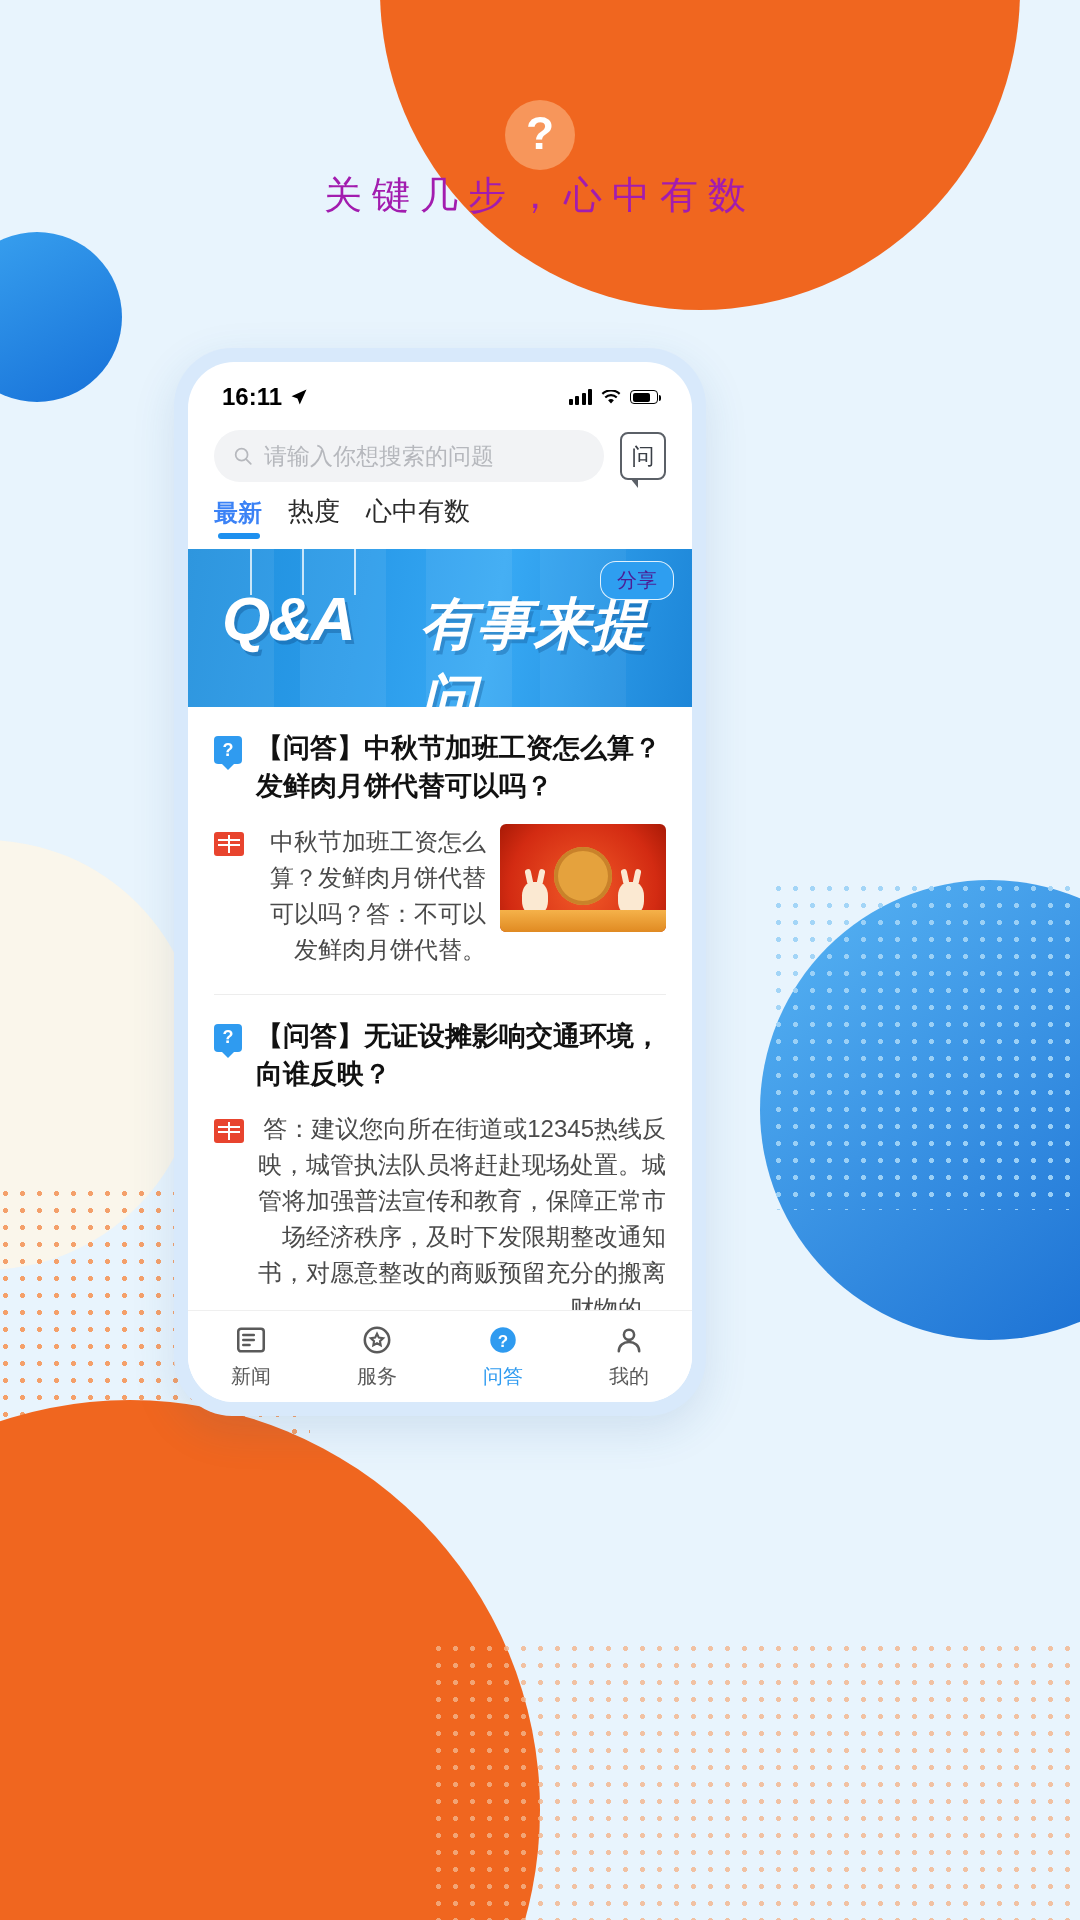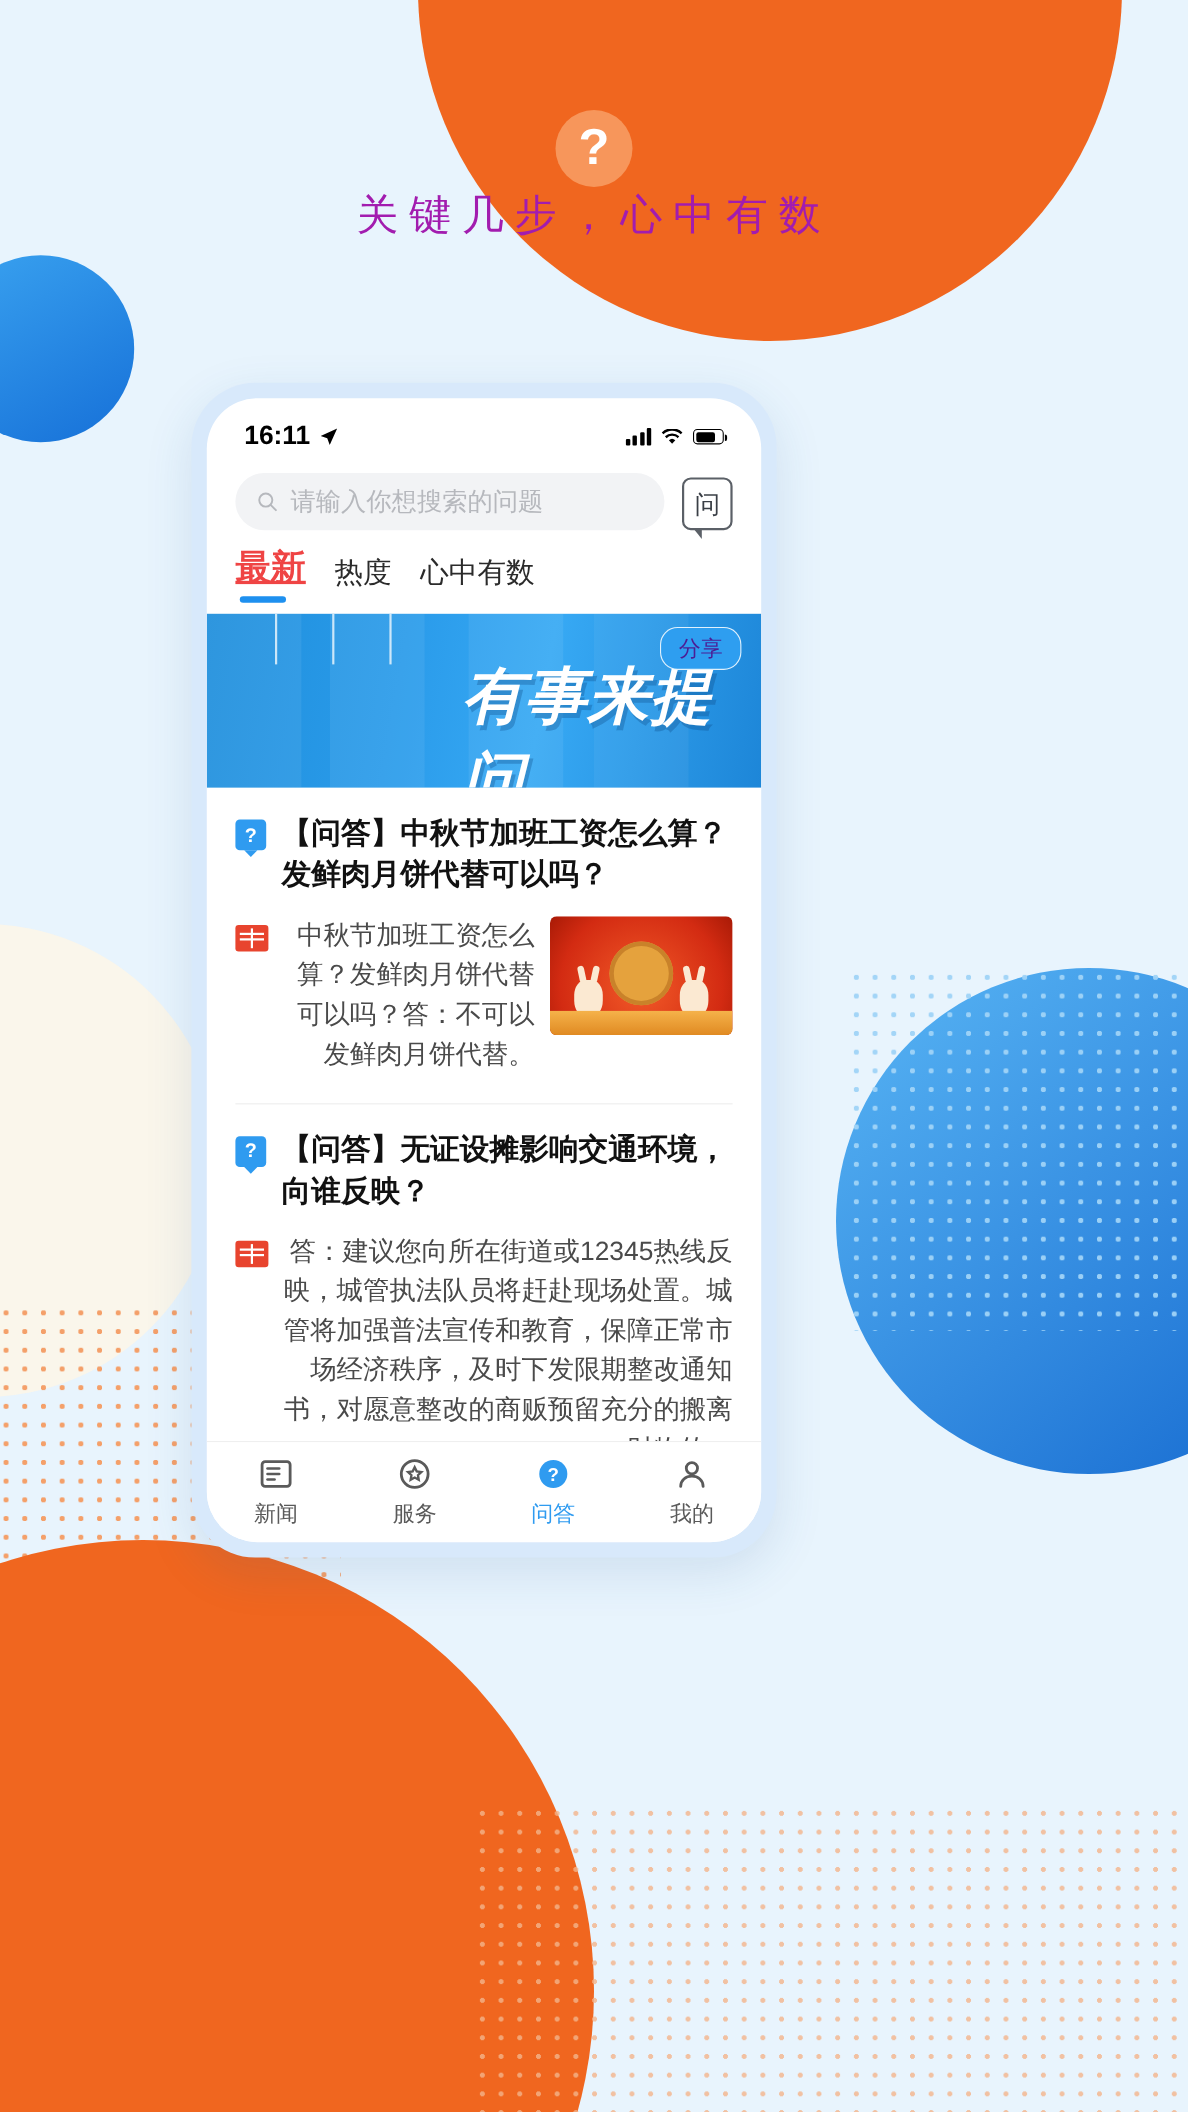--- a/index.html
+++ b/index.html
@@ -125,21 +125,21 @@
     position:relative; display:flex; align-items:center; padding:1.5px;
   }
   .battery::after{
     content:""; position:absolute; right:-4px; top:4px;
     width:2.5px; height:6px; background:#000; border-radius:0 2px 2px 0;
   }
   .battery b { display:block; height:100%; width:76%; background:#000; border-radius:2px; }
 
   
   .search-row {
-    display:flex; align-items:flex-end; gap:16px;
+    display:flex; align-items:center; gap:16px;
     padding:6px 26px 10px 26px;
   }
   .search-box {
     flex:1; height:52px; background:#f2f3f5; border-radius:26px;
     display:flex; align-items:center; gap:10px; padding:0 18px;
   }
   .search-ph { font-size:23px; color:#b6b8bd; }
   .ask-btn {
     width:46px; height:48px; position:relative;
     display:flex; align-items:center; justify-content:center;
@@ -155,21 +155,21 @@
     border-right:0 solid transparent;border-top:10px solid #5b6067;
   }
   .ask-btn span { position:relative; z-index:2; font-size:23px; }
 
   
   .tabs {
     display:flex; align-items:flex-end; gap:26px;
     padding:2px 26px 0 26px;
   }
   .tab { font-size:26px; color:#2b2b2b; padding-bottom:10px; position:relative; }
-  .tab.active { font-size:32px; font-weight:bold; color:#ef4444;text-decoration:underline; }
+  .tab.active { font-size:24px; font-weight:bold; color:#3b82f6; }
   .tab.active::after{
     content:""; position:absolute; left:4px; bottom:0;
     width:42px; height:6px; background:#1e90ef; border-radius:3px;
   }
 
   
   .banner {
     margin:10px 0 0 0; height:158px;
     position:relative; overflow:hidden;
     background:linear-gradient(100deg,#1f8fdc 0%,#2a9bea 35%,#37a9f4 60%,#1d86d8 100%);
@@ -333,20 +333,21 @@
   </div>
 
   <div class="banner">
     <div class="stripe" style="left:0"></div>
     <div class="stripe" style="left:112px"></div>
     <div class="stripe" style="left:238px"></div>
     <div class="stripe" style="left:352px;background:rgba(255,255,255,.05)"></div>
     <div class="hang" style="left:62px"></div>
     <div class="hang" style="left:114px"></div>
     <div class="hang" style="left:166px"></div>
+    <div class="qa">Q&amp;A</div>
     <div class="slogan">有事来提问</div>
     <div class="share-chip">分享</div>
   </div>
 
   <div class="feed">
 
     <div class="qa-item">
       <div class="qa-head">
         <span class="q-tag">?</span>
         <div class="q-title">【问答】中秋节加班工资怎么算？发鲜肉月饼代替可以吗？</div>

